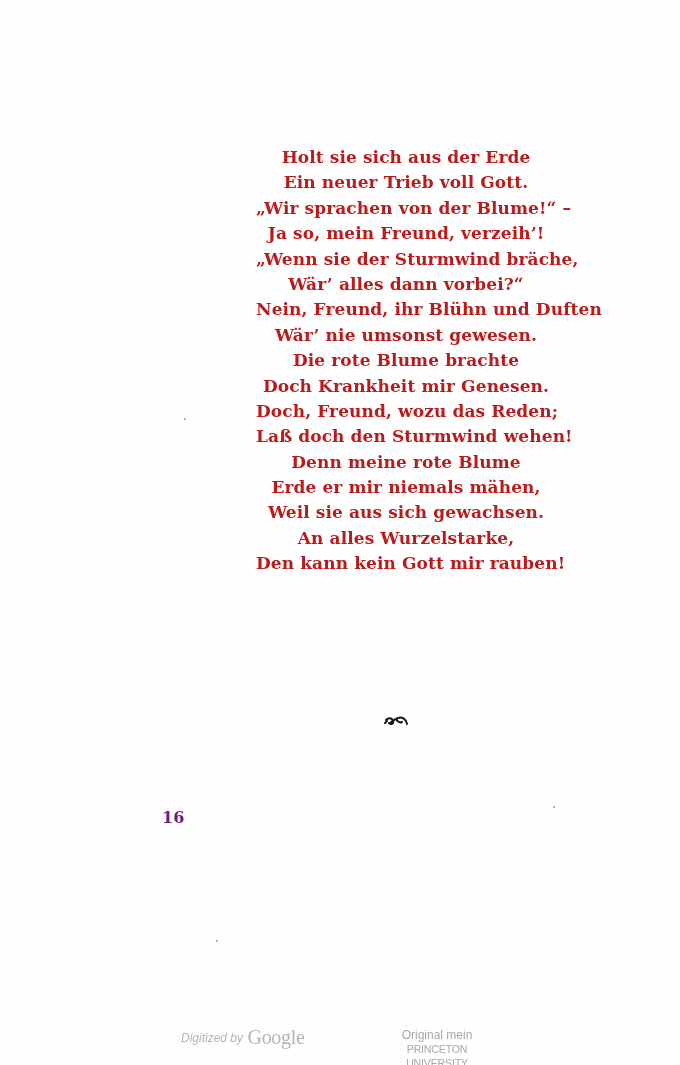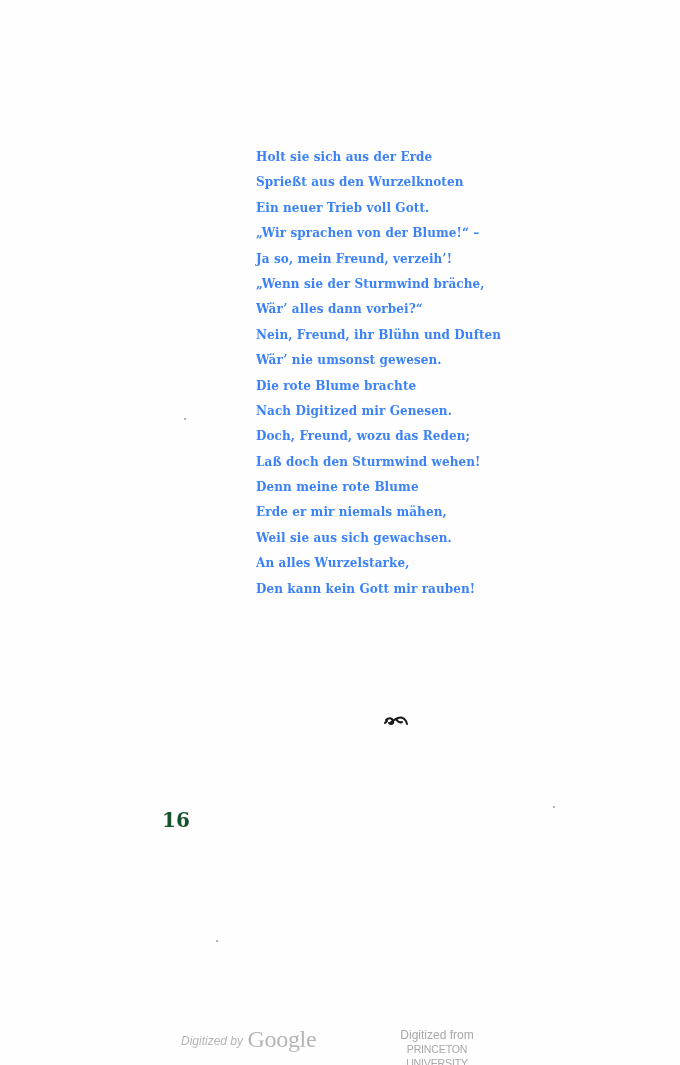--- a/index.html
+++ b/index.html
@@ -30,40 +30,41 @@
     .stanza {
       margin: 0;
       padding: 0;
     }
     .stanza + .stanza {
     }
     .line {
       display: block;
       height: 25.4px;
       line-height: 25.4px;
-      font-size: 12px;
+      font-size: 17px;
       font-weight: bold;
       letter-spacing: 0.1px;
       white-space: nowrap;
-      color: #3b82f6;
+      color: #b91c1c;
+      text-align: center;
     }
     .ornament {
       position: absolute;
       left: 384px;
       top: 714px;
       width: 26px;
       height: 16px;
     }
     .page-number {
       position: absolute;
       left: 162px;
       top: 808px;
-      font-size: 20px;
+      font-size: 16px;
       font-weight: bold;
-      color: #14532d;
+      color: #701a75;
       font-family: "DejaVu Serif", serif;
     }
     .speck {
       position: absolute;
       width: 2px; height: 2px;
       background: #9a9a9a;
       border-radius: 1px;
     }
     .footer-left {
       position: absolute;
@@ -73,21 +74,21 @@
       font-family: "Liberation Sans", sans-serif;
       white-space: nowrap;
     }
     .footer-left .small {
       font-size: 12px;
       vertical-align: 2px;
       font-style: italic;
     }
     .footer-left .brand {
       font-family: "Liberation Serif", serif;
-      font-size: 24px;
+      font-size: 20px;
       letter-spacing: -0.3px;
     }
     .footer-right {
       position: absolute;
       left: 378px;
       top: 1028px;
       width: 118px;
       text-align: center;
       color: #a8a8a8;
       font-family: "Liberation Sans", sans-serif;
@@ -106,32 +107,31 @@
     }
   </style>
 </head>
 <body>
 
 <div class="page">
 
   <div class="poem">
     <div class="stanza">
       <span class="line">Holt sie sich aus der Erde</span>
-      <span class="line">Sprießt aus den Wurzelknoten</span>
       <span class="line">Ein neuer Trieb voll Gott.</span>
     </div>
     <div class="stanza">
       <span class="line">„Wir sprachen von der Blume!“ –</span>
       <span class="line">Ja so, mein Freund, verzeih’!</span>
       <span class="line">„Wenn sie der Sturmwind bräche,</span>
       <span class="line">Wär’ alles dann vorbei?“</span>
       <span class="line">Nein, Freund, ihr Blühn und Duften</span>
       <span class="line">Wär’ nie umsonst gewesen.</span>
       <span class="line">Die rote Blume brachte</span>
-      <span class="line">Nach Digitized mir Genesen.</span>
+      <span class="line">Doch Krankheit mir Genesen.</span>
       <span class="line">Doch, Freund, wozu das Reden;</span>
       <span class="line">Laß doch den Sturmwind wehen!</span>
       <span class="line">Denn meine rote Blume</span>
       <span class="line">Erde er mir niemals mähen,</span>
       <span class="line">Weil sie aus sich gewachsen.</span>
       <span class="line">An alles Wurzelstarke,</span>
       <span class="line">Den kann kein Gott mir rauben!</span>
     </div>
   </div>
 
@@ -146,17 +146,17 @@
   <span class="speck" style="left:184px; top:418px;"></span>
   <span class="speck" style="left:553px; top:806px;"></span>
   <span class="speck" style="left:216px; top:940px;"></span>
 
   <div class="footer-left">
     <span class="small">Digitized by</span>
     <span class="brand">Google</span>
   </div>
 
   <div class="footer-right">
-    <span class="line1">Digitized from</span>
+    <span class="line1">Original mein</span>
     <span class="line2">PRINCETON UNIVERSITY</span>
   </div>
 
 </div>
 
 </body></html>

